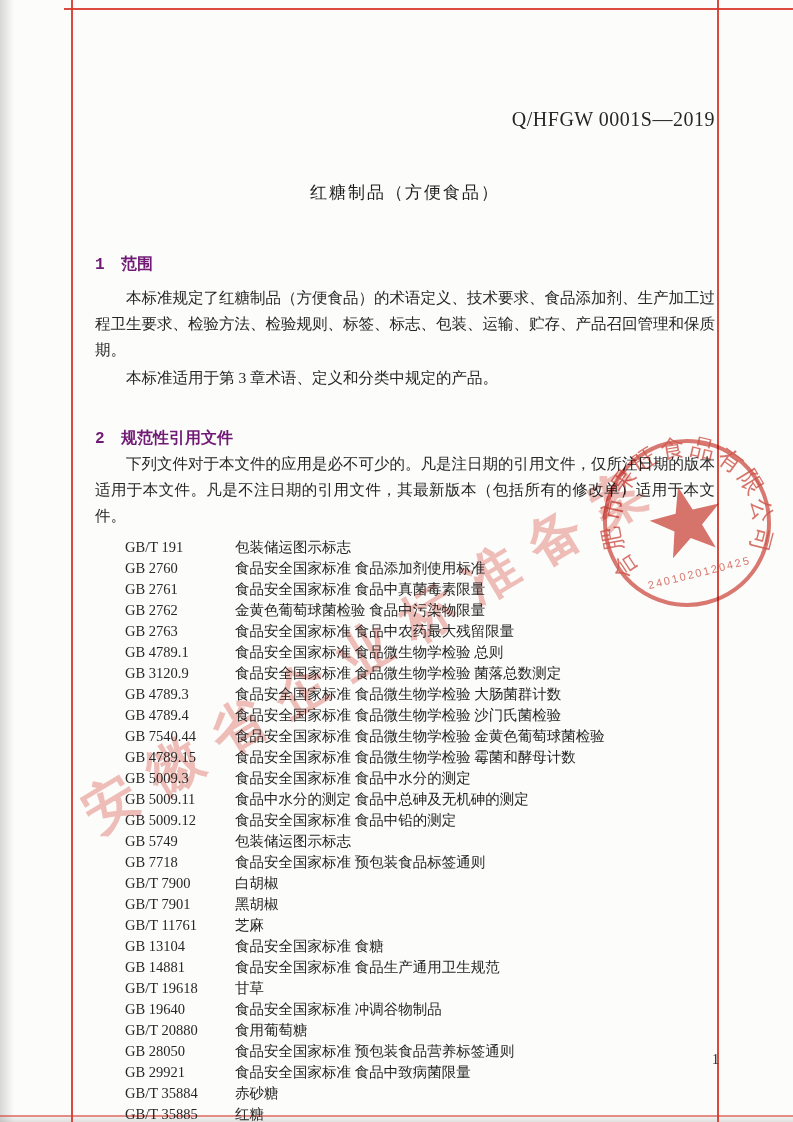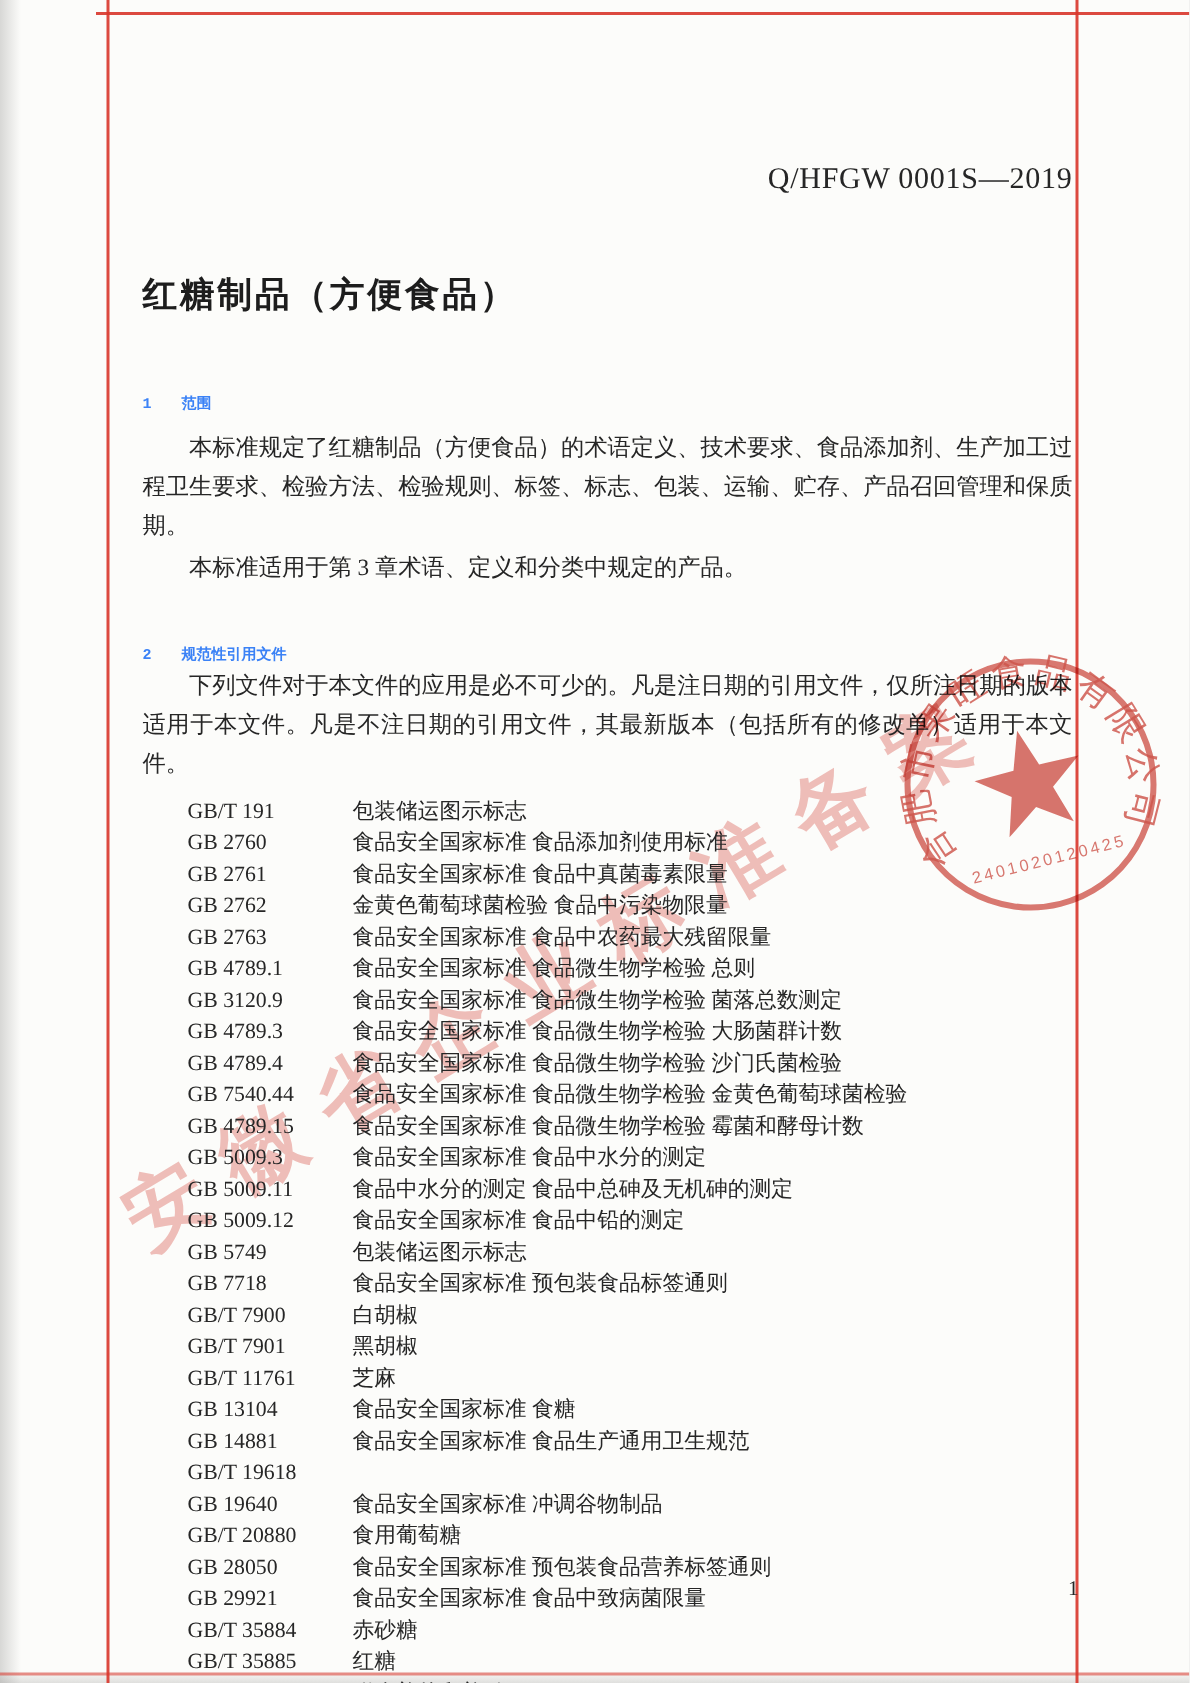--- a/index.html
+++ b/index.html
@@ -31,33 +31,33 @@
   .content {
     position:absolute; left:95px; top:108px; width:620px;
   }
   .doc-code {
     text-align:right;
     font-size:20px;
     letter-spacing:0.5px;
   }
   .doc-title {
     margin-top:50px;
-    text-align:left;
+    text-align:center;
     font-family:"Liberation Sans", sans-serif;
-    font-weight:bold;
-    font-size:23px;
+    font-weight:normal;
+    font-size:17px;
     letter-spacing:2px;
     color:#1d1d1d;
   }
   .sec-heading {
     margin-top:50px;
     font-family:Liberation Mono, monospace;
     font-weight:bold;
-    font-size:10px;
-    color:#3b82f6;
+    font-size:16px;
+    color:#701a75;
   }
   .sec-heading .sec-num { display:inline-block; min-width:26px; }
   .sec-heading.second { margin-top:37px; }
   .para {
     margin:10px 0 0 0;
     font-size:15.5px;
     line-height:26px;
     text-align:justify;
     text-indent:2em;
   }
@@ -223,20 +223,21 @@
         <div class="ref-row">
     <span class="ref-code">GB 13104</span>
     <span class="ref-title">食品安全国家标准  食糖</span>
   </div>
         <div class="ref-row">
     <span class="ref-code">GB 14881</span>
     <span class="ref-title">食品安全国家标准  食品生产通用卫生规范</span>
   </div>
         <div class="ref-row">
     <span class="ref-code">GB/T 19618</span>
+    <span class="ref-title">甘草</span>
   </div>
         <div class="ref-row">
     <span class="ref-code">GB 19640</span>
     <span class="ref-title">食品安全国家标准  冲调谷物制品</span>
   </div>
         <div class="ref-row">
     <span class="ref-code">GB/T 20880</span>
     <span class="ref-title">食用葡萄糖</span>
   </div>
         <div class="ref-row">

